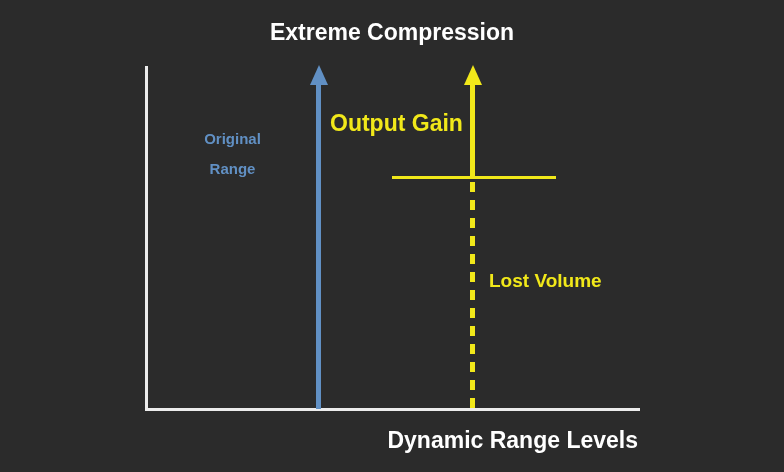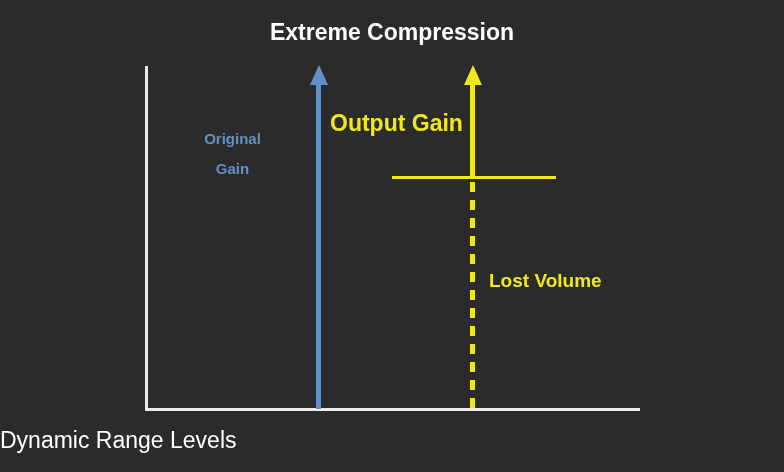--- a/index.html
+++ b/index.html
@@ -20,21 +20,21 @@
   }
   .lbl{position:absolute;font-weight:bold;white-space:nowrap;}
 
   .title{
     position:absolute;left:0;top:19px;width:784px;
     text-align:center;font-weight:bold;font-size:23px;
     color:var(--title-text);
   }
   .axis-title{
     position:absolute;left:0;top:427px;width:638px;
-    text-align:left;font-weight:normal;font-size:23px;
+    text-align:right;font-weight:bold;font-size:23px;
     color:var(--title-text);
   }
 
   .y-axis{position:absolute;left:145px;top:66px;width:3px;height:345px;background:var(--axis);}
   .x-axis{position:absolute;left:145px;top:408px;width:495px;height:3px;background:var(--axis);}
 
   
   .blue-head{
     position:absolute;left:310px;top:65px;width:0;height:0;
     border-left:9px solid transparent;border-right:9px solid transparent;
@@ -73,21 +73,21 @@
 
   <div class="title">Extreme Compression</div>
 
   <div class="y-axis"></div>
   <div class="x-axis"></div>
 
   <div class="blue-head"></div>
   <div class="blue-shaft"></div>
   <div class="blue-label">
     <div>Original</div>
-    <div>Gain</div>
+    <div>Range</div>
   </div>
 
   <div class="yellow-head"></div>
   <div class="yellow-shaft"></div>
   <div class="lbl output-gain">Output Gain</div>
 
   <div class="quietest-line"></div>
 
   <div class="dashed-line"></div>
   <div class="lbl lost-volume">Lost Volume</div>

